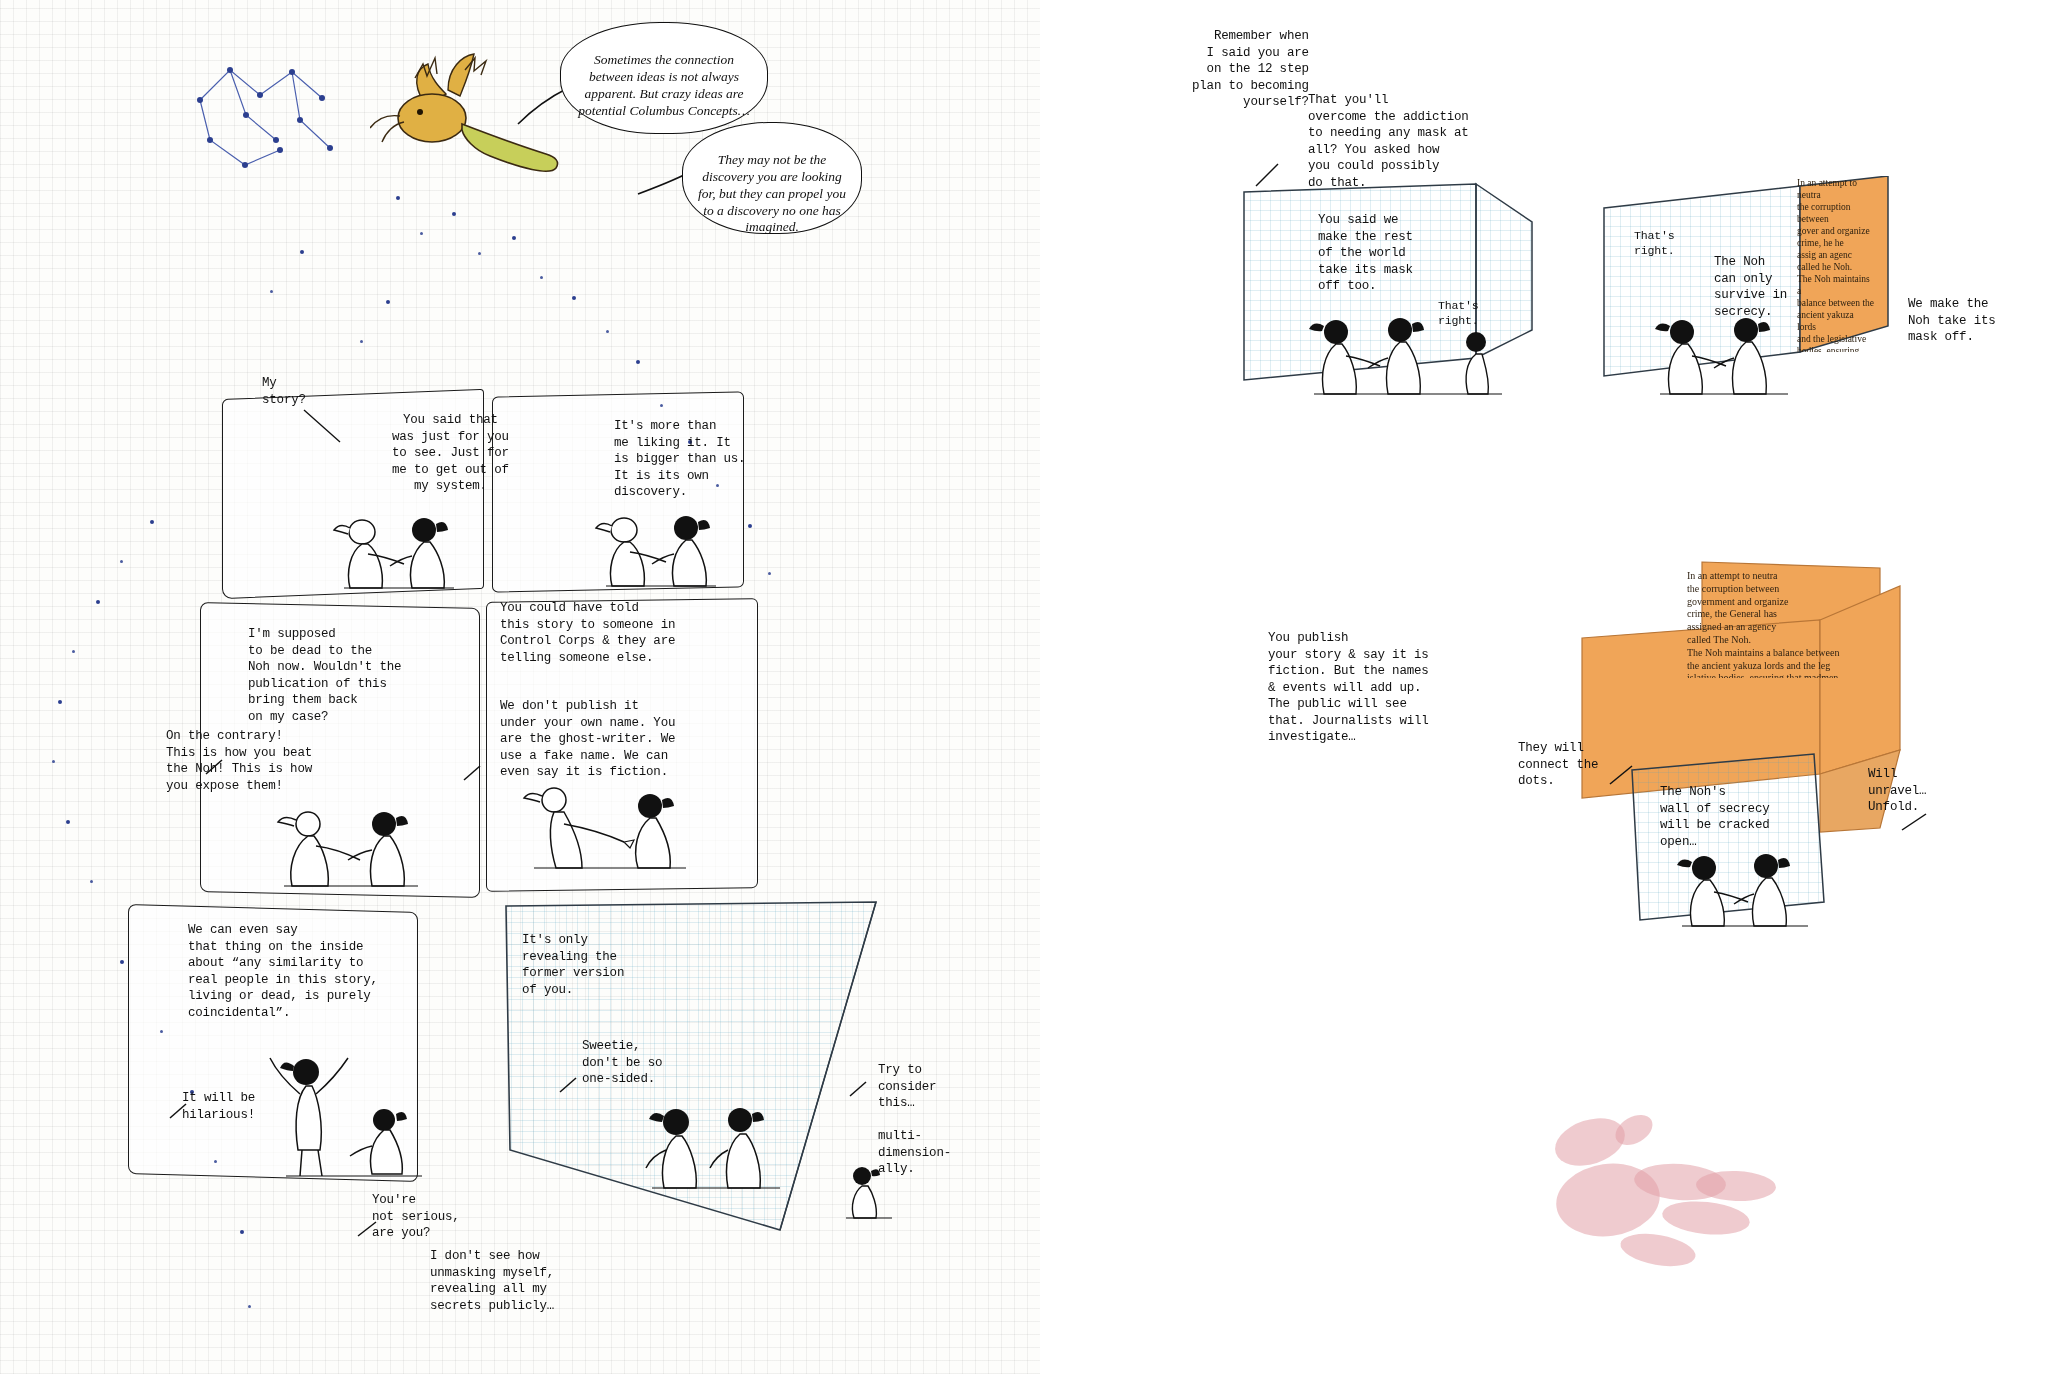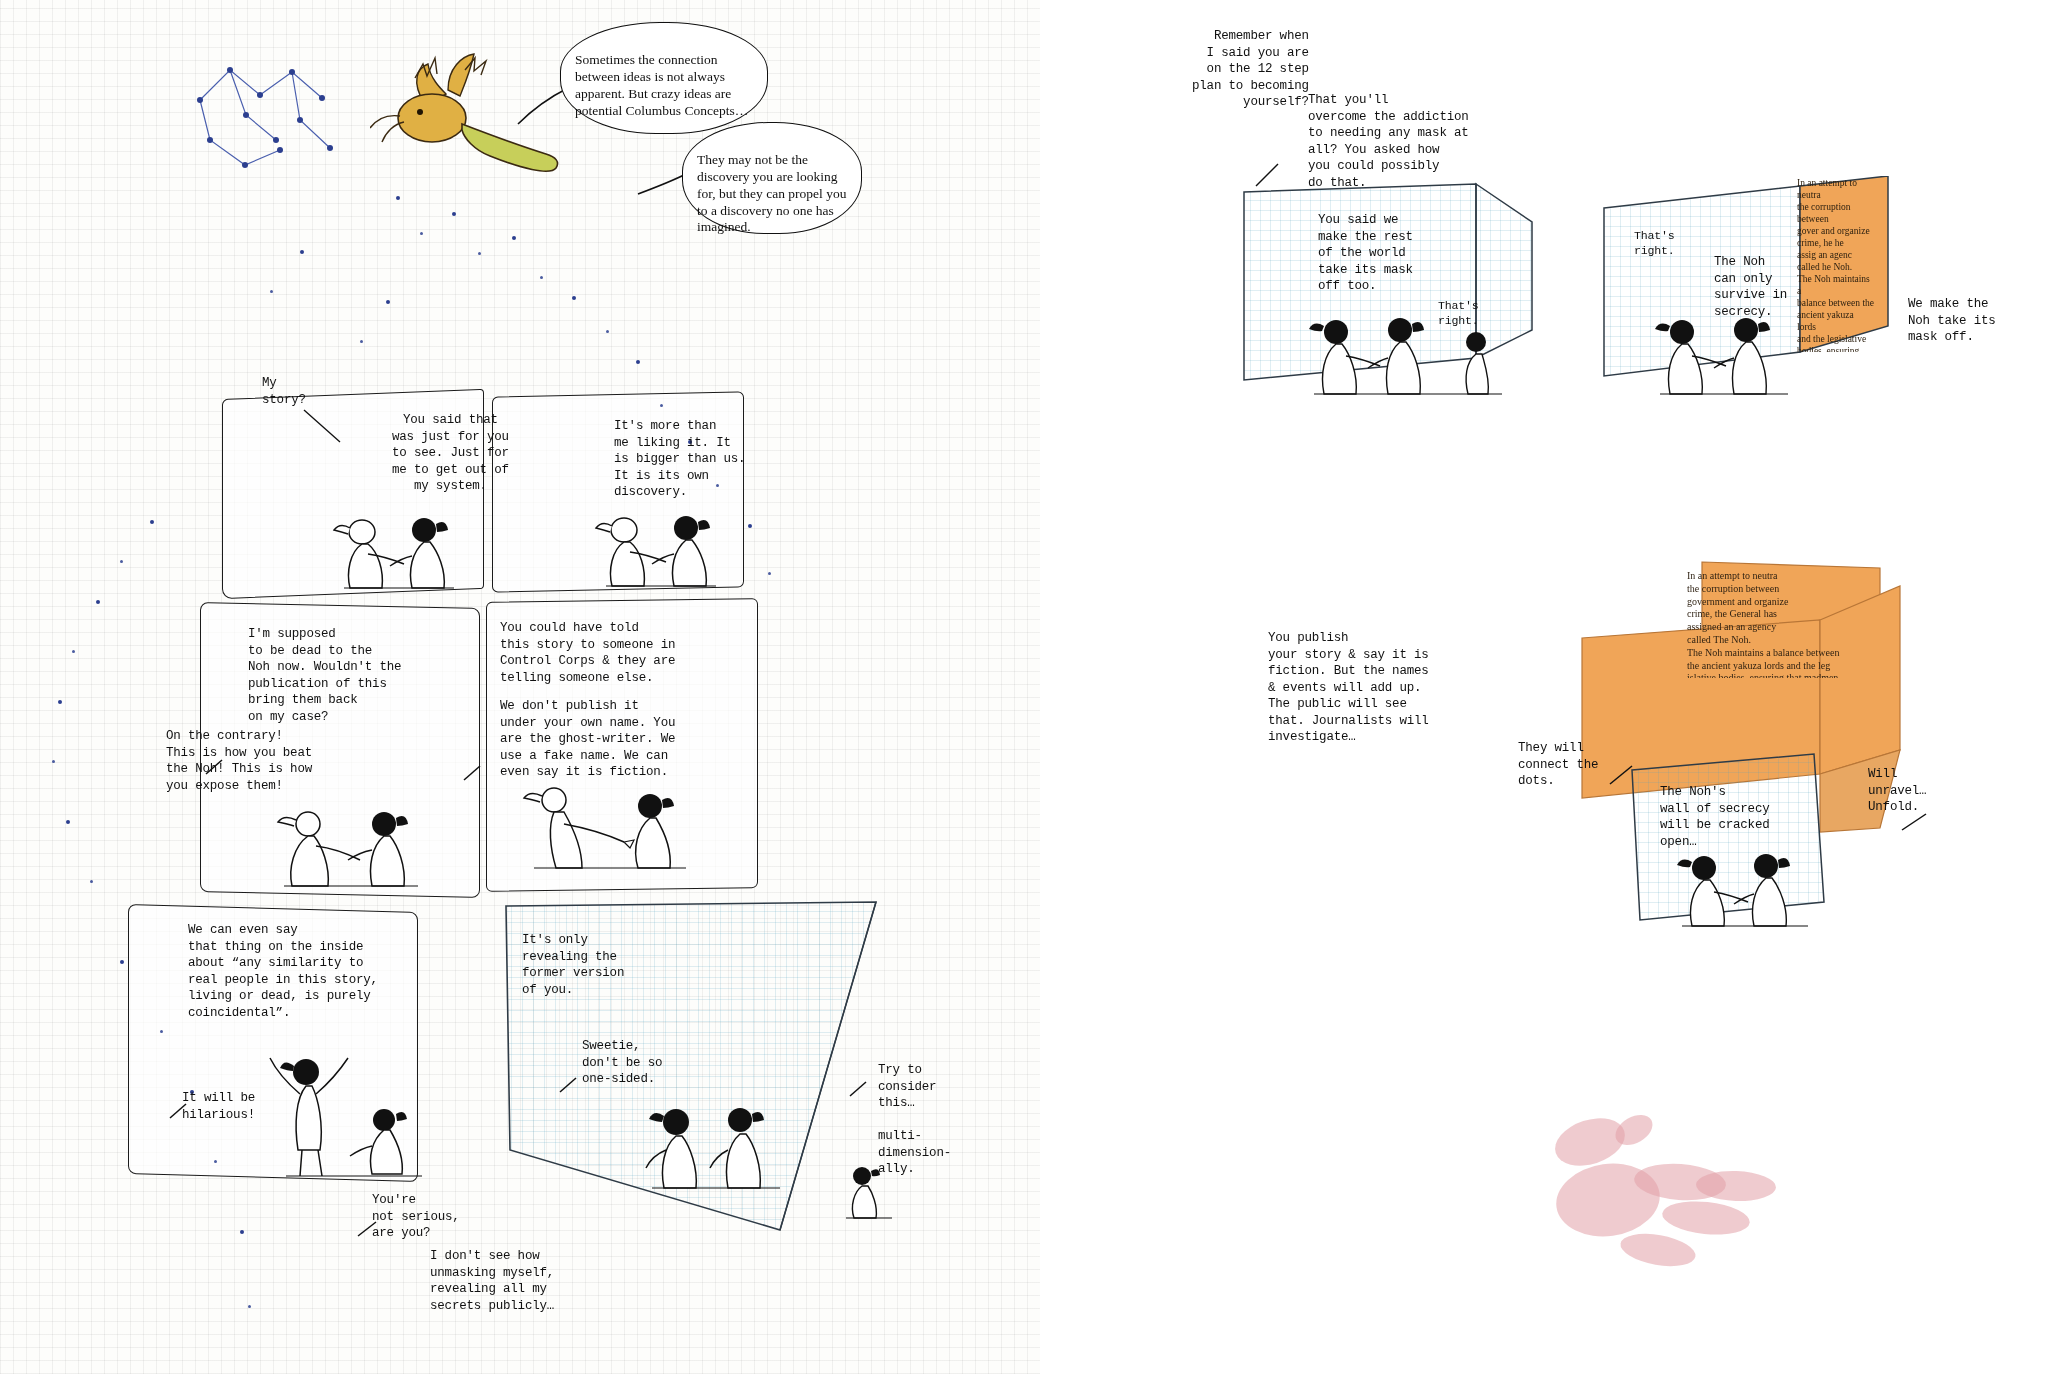--- a/index.html
+++ b/index.html
@@ -59,24 +59,26 @@
 
   
   .balloon {
     position: absolute;
     border: 1.8px solid #111;
     border-radius: 48% 48% 46% 46% / 44% 44% 48% 48%;
     background: #fff;
     font-family: "Liberation Serif", serif;
     font-size: 13.5px;
     line-height: 1.25;
+    text-align: center;
     padding: 12px 14px;
     box-sizing: border-box;
     z-index: 9;
     white-space: pre-line;
+    font-style: italic;
   }
 
   
   .dot {
     position: absolute;
     width: 4px; height: 4px;
     border-radius: 50%;
     background: #2c3f8f;
     z-index: 4;
   }
@@ -240,21 +242,21 @@
     <path d="M50,46 C36,56 30,78 34,96 L70,96 C72,76 64,56 56,46 Z" fill="#fff" stroke="#111" stroke-width="1.5"></path>
     <path d="M58,56 C74,58 90,64 102,70" stroke="#111" stroke-width="1.5" fill="none"></path>
     <ellipse cx="126" cy="34" rx="12" ry="12" fill="#111"></ellipse>
     <path d="M138,28 q10,-6 12,6 q-6,2 -11,2" fill="#111"></path>
     <path d="M126,46 C114,56 110,76 114,96 L146,96 C148,76 140,56 132,46 Z" fill="#fff" stroke="#111" stroke-width="1.5"></path>
     <path d="M114,60 C104,62 96,66 90,70" stroke="#111" stroke-width="1.5" fill="none"></path>
     <path d="M26,96 L160,96" stroke="#111" stroke-width="1.2"></path>
   </svg>
 
   <div class="panel" style="left:486px;top:600px;width:272px;height:290px;border-radius:6px;transform:skewY(-0.8deg);"></div>
-  <div class="cap" style="left:500px;top:620px;">You could have told
+  <div class="cap" style="left:500px;top:600px;">You could have told
 this story to someone in
 Control Corps &amp; they are
 telling someone else.</div>
   <div class="cap" style="left:500px;top:698px;">We don't publish it
 under your own name.  You
 are the ghost-writer.  We
 use a fake name.  We can
 even say it is fiction.</div>
   <svg width="190" height="120" style="position:absolute;left:520px;top:770px;z-index:5;">
     <ellipse cx="130" cy="36" rx="12" ry="12" fill="#111"></ellipse>

